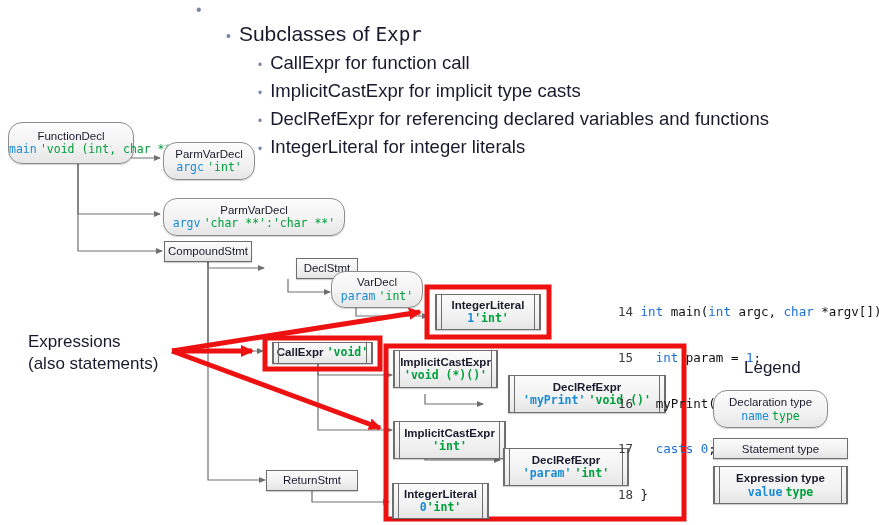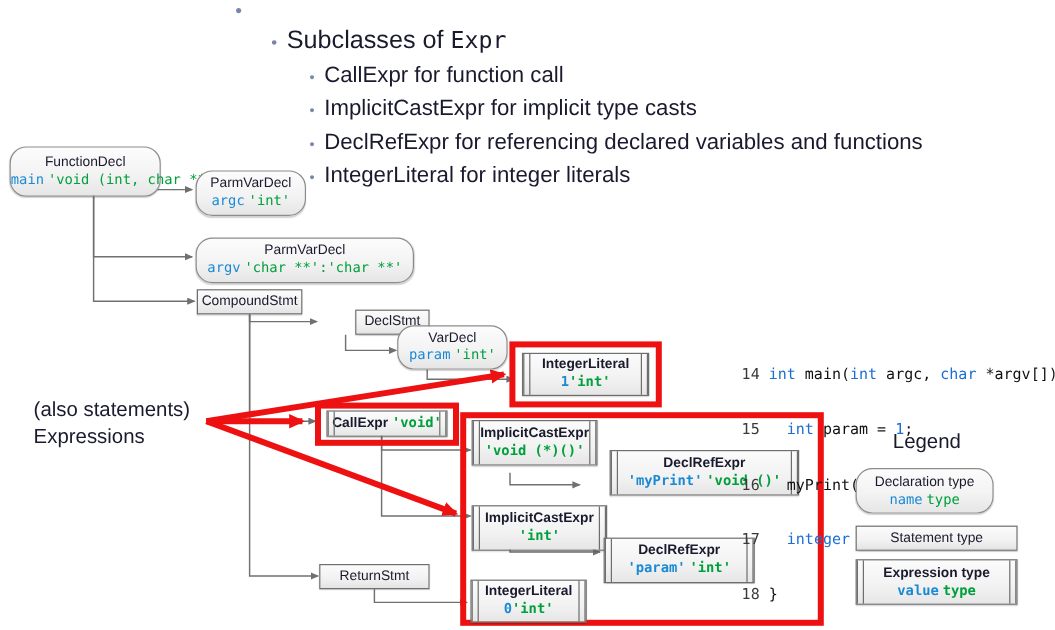--- a/index.html
+++ b/index.html
@@ -225,29 +225,29 @@
   <div class="node stmt" style="left:266px;top:470px;width:92px;height:21px;">
     <span class="ln plain">ReturnStmt</span>
   </div>
 
   <div class="node expr" style="left:392px;top:483px;width:97px;height:36px;">
     <span class="ln plain">IntegerLiteral</span>
     <span class="ln"><span class="nm">0</span><span class="ty">'int'</span></span>
   </div>
 
   <div class="annot">
+    <div>Expressions</div>
     <div>(also statements)</div>
-    <div>Expressions</div>
   </div>
 
   <div class="code">
     <div><span class="lno">14</span> <span><span class="kw">int</span>&nbsp;main(<span class="kw">int</span>&nbsp;argc,&nbsp;<span class="kw">char</span>&nbsp;*argv[])&nbsp;{</span></div>
     <div><span class="lno">15</span> <span>&nbsp;&nbsp;<span class="kw">int</span>&nbsp;param&nbsp;=&nbsp;<span class="num">1</span>;</span></div>
     <div><span class="lno">16</span> <span>&nbsp;&nbsp;myPrint(param);</span></div>
-    <div><span class="lno">17</span> <span>&nbsp;&nbsp;<span class="kw">integer</span>&nbsp;<span class="num">0</span>;</span></div>
+    <div><span class="lno">17</span> <span>&nbsp;&nbsp;<span class="kw">casts</span>&nbsp;<span class="num">0</span>;</span></div>
     <div><span class="lno">18</span> <span>}</span></div>
   </div>
 
   <div class="legendTitle">Legend</div>
 
   <div class="node decl lgbox" style="left:713px;top:390px;width:115px;height:38px;">
     <span class="ln plain">Declaration type</span>
     <span class="ln"><span class="nm">name</span> <span class="ty">type</span></span>
   </div>
 

